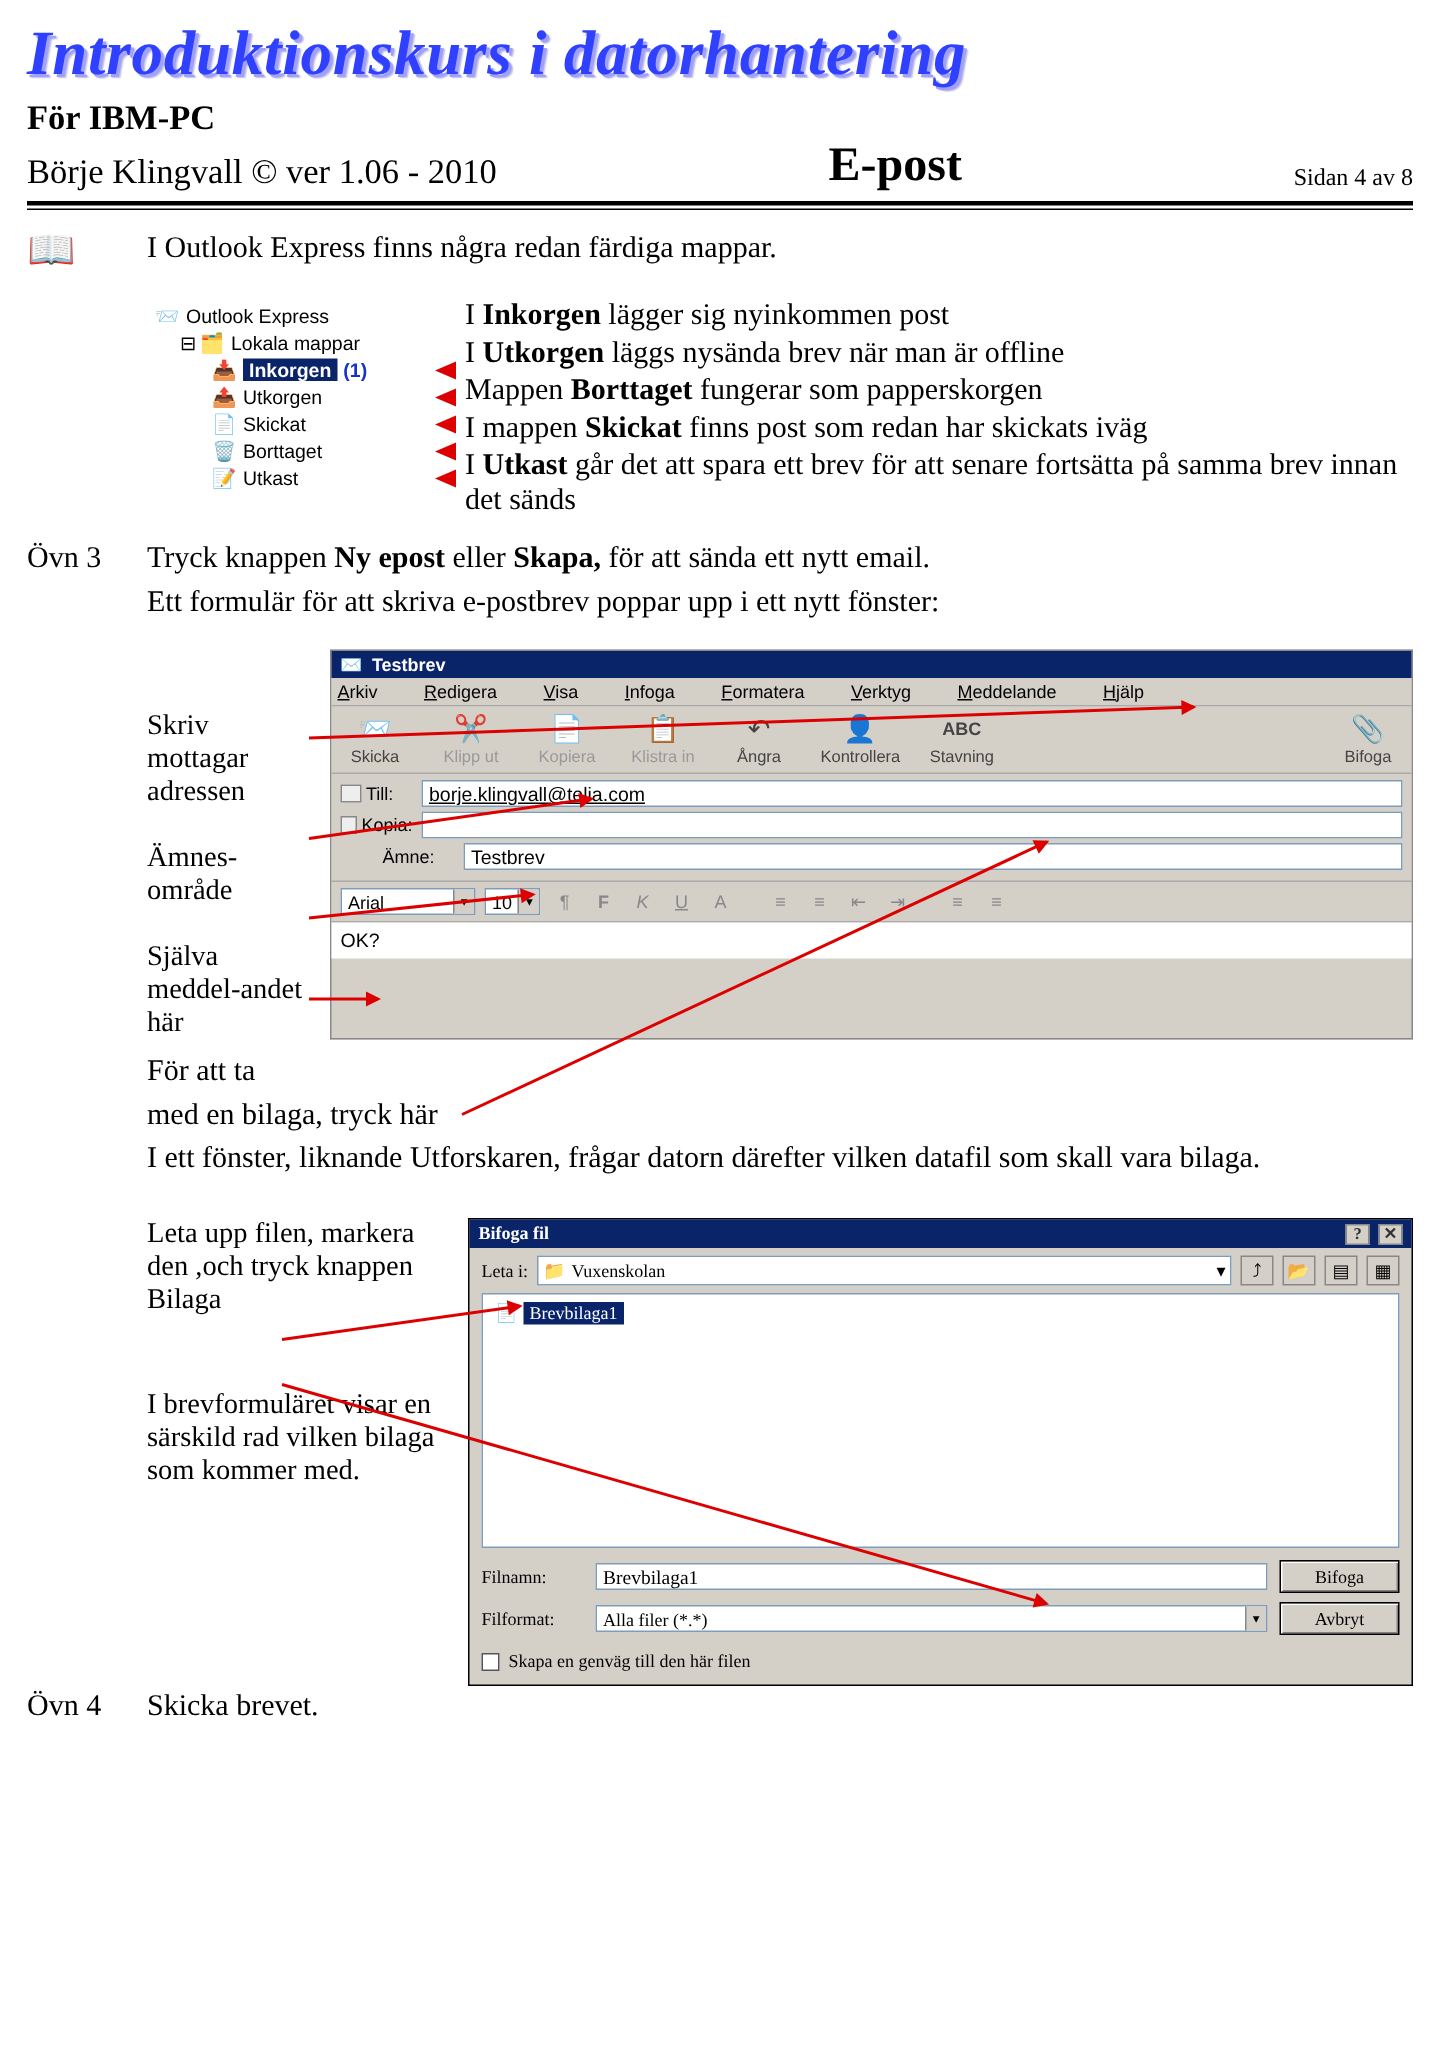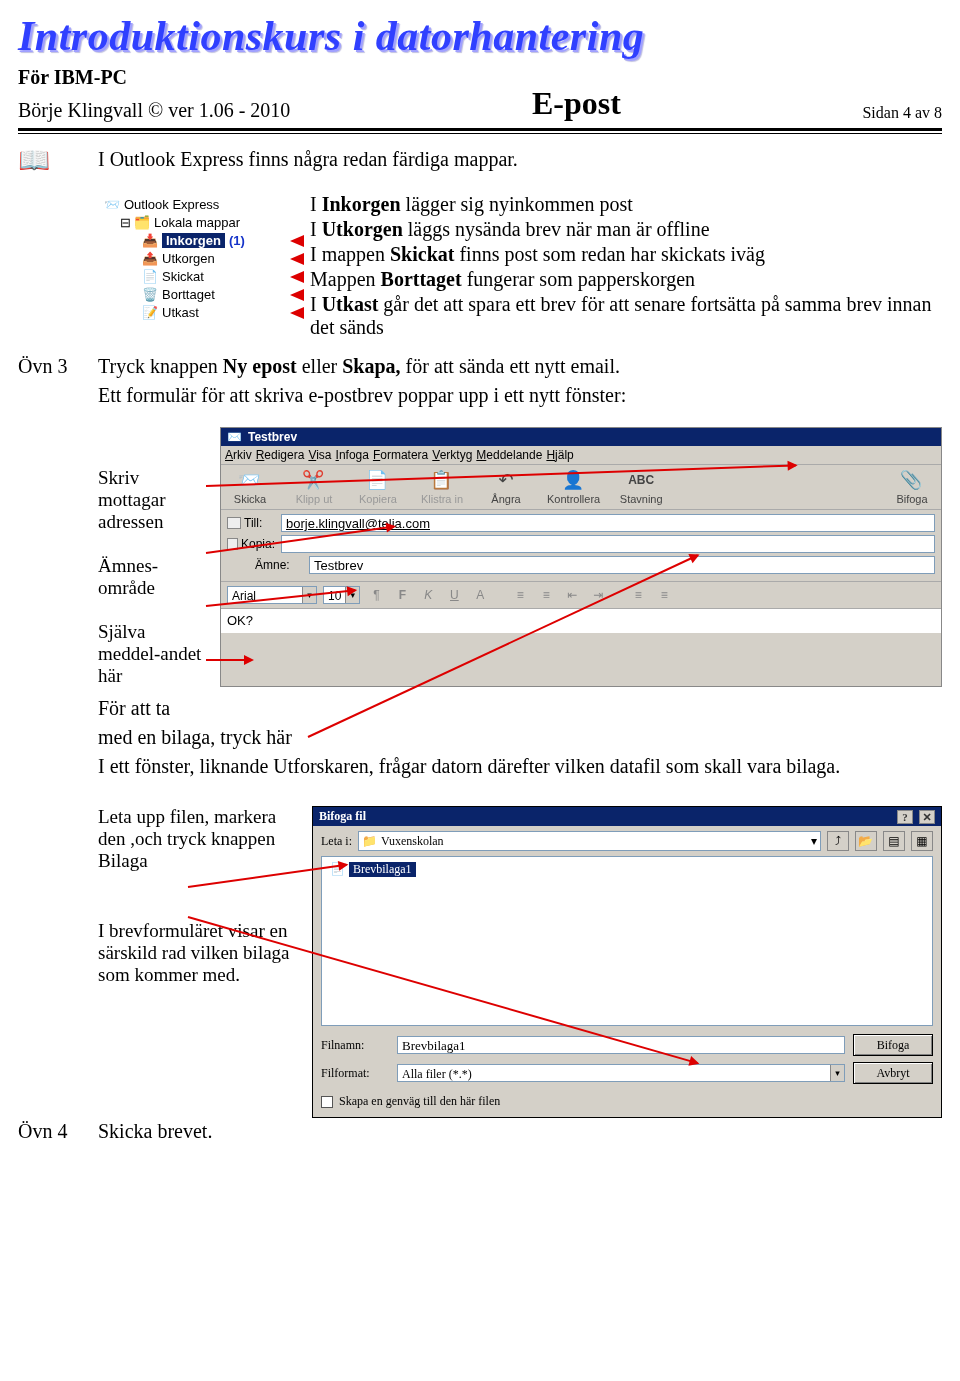--- a/index.html
+++ b/index.html
@@ -21,21 +21,21 @@
     letter-spacing: 0.5px;
     margin-bottom: 6px;
   }
   .header-row {
     display: flex;
     align-items: flex-end;
     margin-bottom: 6px;
   }
   .header-left {
     flex: 0 0 auto;
-    font-size: 20px;
+    font-size: 23px;
   }
   .header-left .line1 { font-weight: bold; margin-bottom: 10px; }
   .header-center {
     flex: 1 1 auto;
     text-align: center;
     font-size: 32px;
     font-weight: bold;
   }
   .header-right {
     flex: 0 0 auto;
@@ -114,21 +114,21 @@
     padding:2px 6px;
     display:flex;
     align-items:center;
     gap:6px;
     font-weight:bold;
   }
   .menubar {
     background:#d4d0c8;
     padding:2px 4px;
     display:flex;
-    gap:4px;
+    gap:31px;
     border-bottom:1px solid #aaa;
   }
   .menubar span { position:relative; }
   .menubar span::first-letter { text-decoration: underline; }
   .tbar {
     padding:4px 6px;
     display:flex;
     gap:18px;
     border-bottom:1px solid #aaa;
     background:#d4d0c8;
@@ -306,22 +306,22 @@
         </div>
       <div class="oe-row oe-ind2">
           <span class="oe-icon">📝</span>
           <span>Utkast</span>
           <span class="oe-arrow" style="top:4px;"></span>
         </div>
     </div>
     <div class="tree-right">
       <p><span>I </span><b>Inkorgen</b><span> lägger sig nyinkommen post</span></p>
       <p><span>I </span><b>Utkorgen</b><span> läggs nysända brev när man är offline</span></p>
+      <p><span>Mappen </span><b>Borttaget</b><span> fungerar som papperskorgen</span></p>
       <p><span>I mappen </span><b>Skickat</b><span> finns post som redan har skickats iväg</span></p>
-      <p><span>Mappen </span><b>Borttaget</b><span> fungerar som papperskorgen</span></p>
       <p><span>I </span><b>Utkast</b><span> går det att spara ett brev för att senare fortsätta på samma brev innan det sänds</span></p>
     </div>
   </div>
 </div>
 
 <div class="sect">
   <div class="gutter" style="align-items:flex-start;">
       <span>Övn 3</span>
     </div>
   <div class="body-col">

